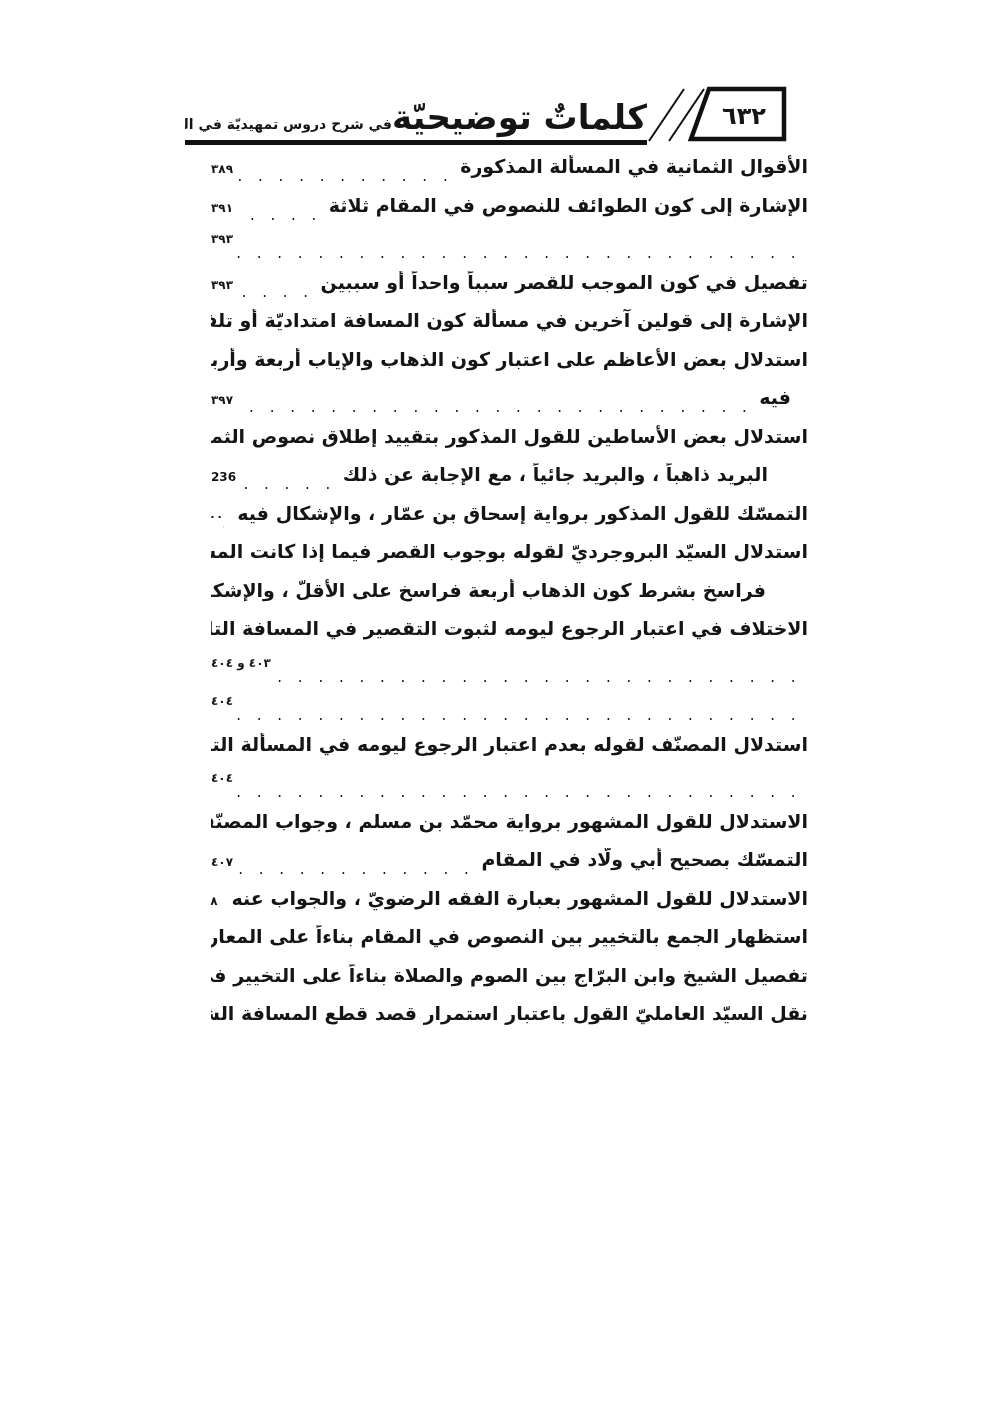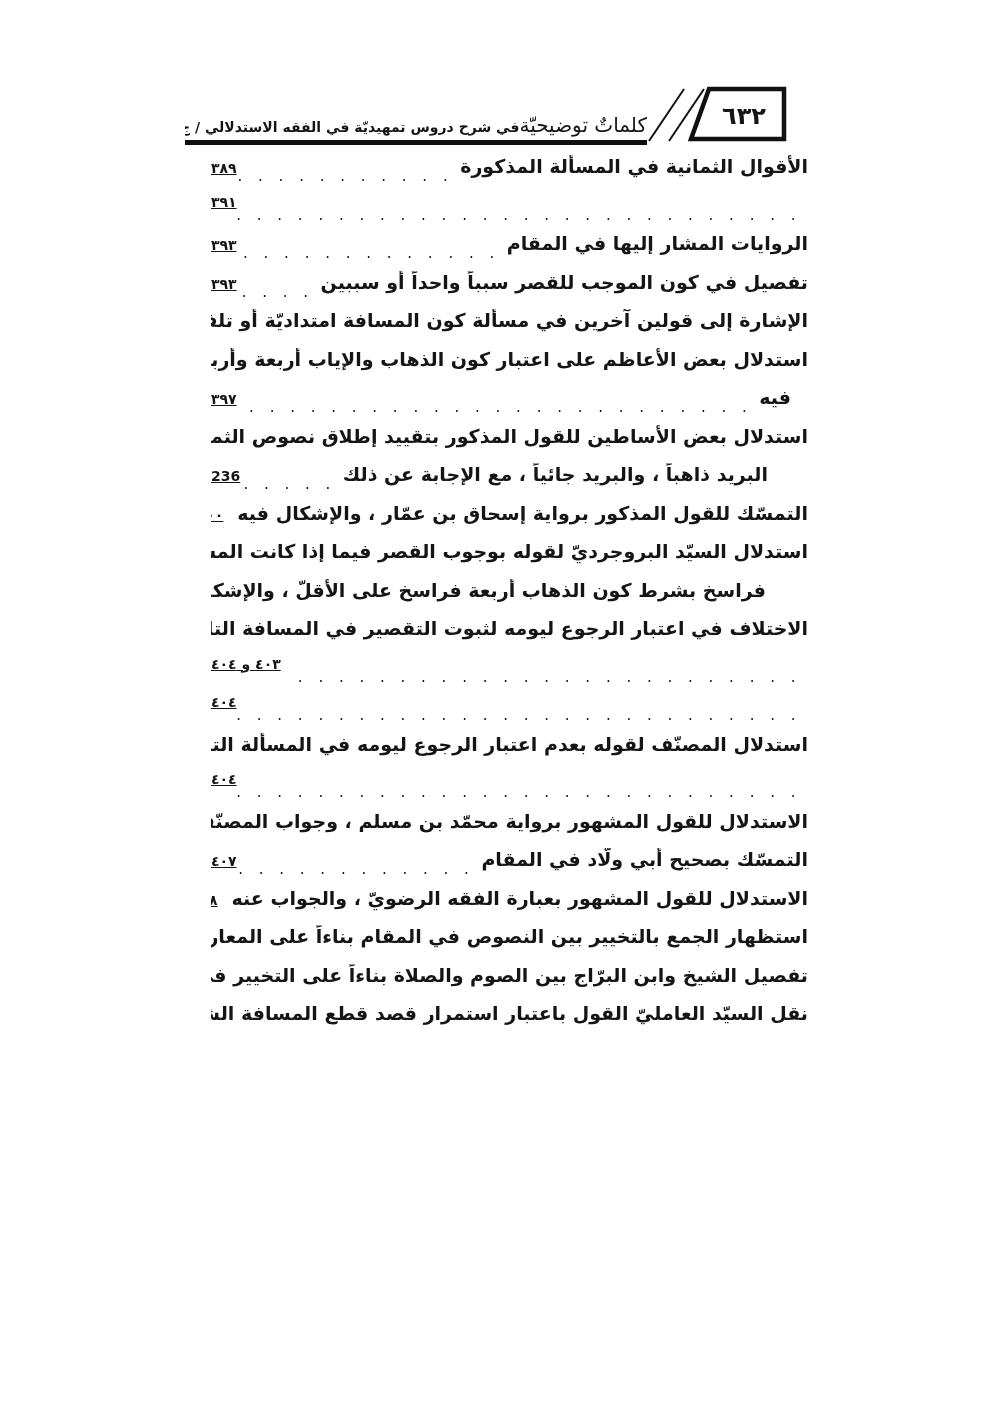--- a/index.html
+++ b/index.html
@@ -19,21 +19,21 @@
     display: flex; align-items: flex-end;
   }
   .title-wrap {
     flex: 1 1 auto;
     direction: rtl;
     display: flex; align-items: baseline; justify-content: space-between;
     border-bottom: 5px solid #111;
     padding-bottom: 3px;
     white-space: nowrap; overflow: hidden;
   }
-  .book-title  { font-size: 20px; font-weight: normal; letter-spacing: -1px; }
+  .book-title  { font-size: 34px; font-weight: bold; letter-spacing: -1px; }
   .book-subtitle { font-size: 14px; font-weight: bold; padding-left: 2px; }
   .pagenum-badge { flex: 0 0 170px; height: 60px; }
 
   
   .toc {
     position: absolute; top: 155px; right: 184px;
     width: 597px;
     direction: rtl;
   }
   .toc-row {
@@ -54,22 +54,21 @@
     direction: rtl;
     font-size: 15px; font-weight: normal;
     letter-spacing: 5.5px;
     padding: 0 7px;
     align-self: center;
     transform: translateY(2px);
   }
   .toc-row .dots.hidden { visibility: hidden; }
   .toc-row .num {
     flex: 0 0 auto; white-space: nowrap;
-    font-size: 14px;
-    text-decoration: underline;
+    font-size: 12px;
   }
 </style>
 </head>
 <body>
 
 <div class="page">
 
   <div class="pagehead">
     <div class="title-wrap">
       <span class="book-title">كلماتٌ توضيحيّة</span>
@@ -83,25 +82,25 @@
     </svg>
   </div>
 
   <div class="toc">
       <div class="toc-row">
       <span class="txt">الأقوال الثمانية في المسألة المذكورة</span>
       <span class="dots">. . . . . . . . . . . . . . . . . . . . . . . . . . . . . . . . . . . . . . . . . . . . . . . . . . . . . . . . . . . . . . . . . . . . . . . . . . . . . . . . . . . . . . . . . . . . . . . . . . . . . . . . . . . . . . . . . . . . . . . . </span>
       <span class="num">٣٨٩</span>
     </div>
       <div class="toc-row">
+      <span class="txt">الإشارة إلى كون الطوائف للنصوص في المقام ثلاثة</span>
       <span class="dots">. . . . . . . . . . . . . . . . . . . . . . . . . . . . . . . . . . . . . . . . . . . . . . . . . . . . . . . . . . . . . . . . . . . . . . . . . . . . . . . . . . . . . . . . . . . . . . . . . . . . . . . . . . . . . . . . . . . . . . . . </span>
       <span class="num">٣٩١</span>
     </div>
       <div class="toc-row">
-      <span class="txt">الروايات المشار إليها في المقام</span>
       <span class="dots">. . . . . . . . . . . . . . . . . . . . . . . . . . . . . . . . . . . . . . . . . . . . . . . . . . . . . . . . . . . . . . . . . . . . . . . . . . . . . . . . . . . . . . . . . . . . . . . . . . . . . . . . . . . . . . . . . . . . . . . . </span>
       <span class="num">٣٩٣</span>
     </div>
       <div class="toc-row">
       <span class="txt">تفصيل في كون الموجب للقصر سبباً واحداً أو سببين</span>
       <span class="dots">. . . . . . . . . . . . . . . . . . . . . . . . . . . . . . . . . . . . . . . . . . . . . . . . . . . . . . . . . . . . . . . . . . . . . . . . . . . . . . . . . . . . . . . . . . . . . . . . . . . . . . . . . . . . . . . . . . . . . . . . </span>
       <span class="num">٣٩٣</span>
     </div>
       <div class="toc-row">
       <span class="txt">الإشارة إلى قولين آخرين في مسألة كون المسافة امتداديّة أو تلفيقيّة</span>

